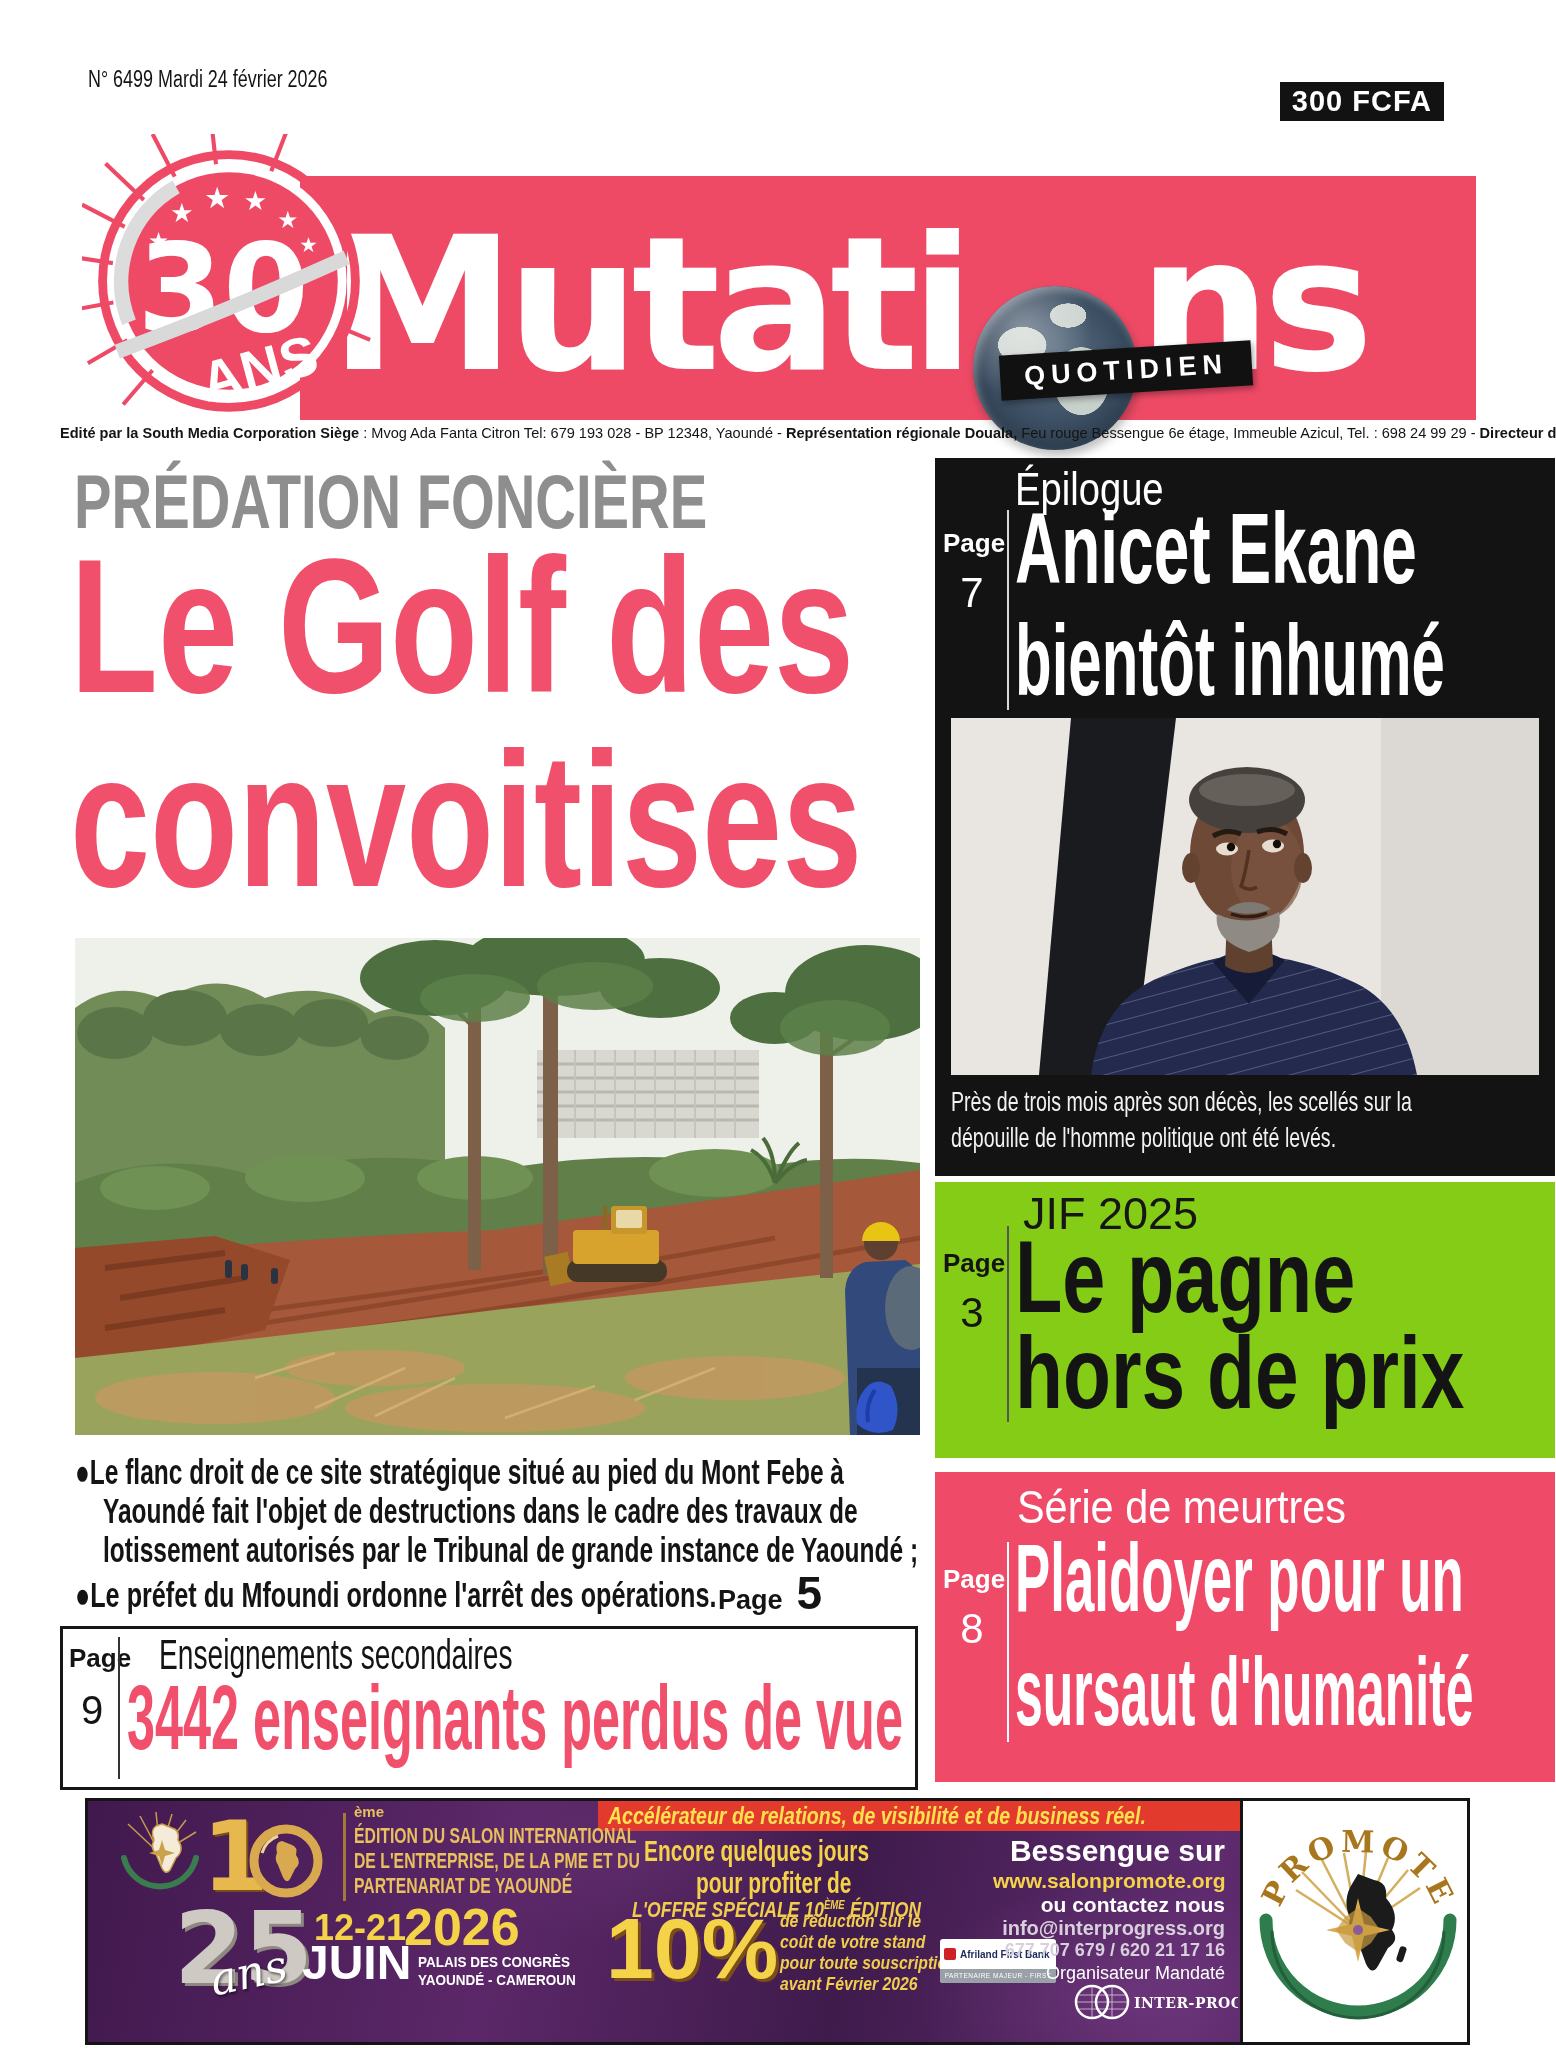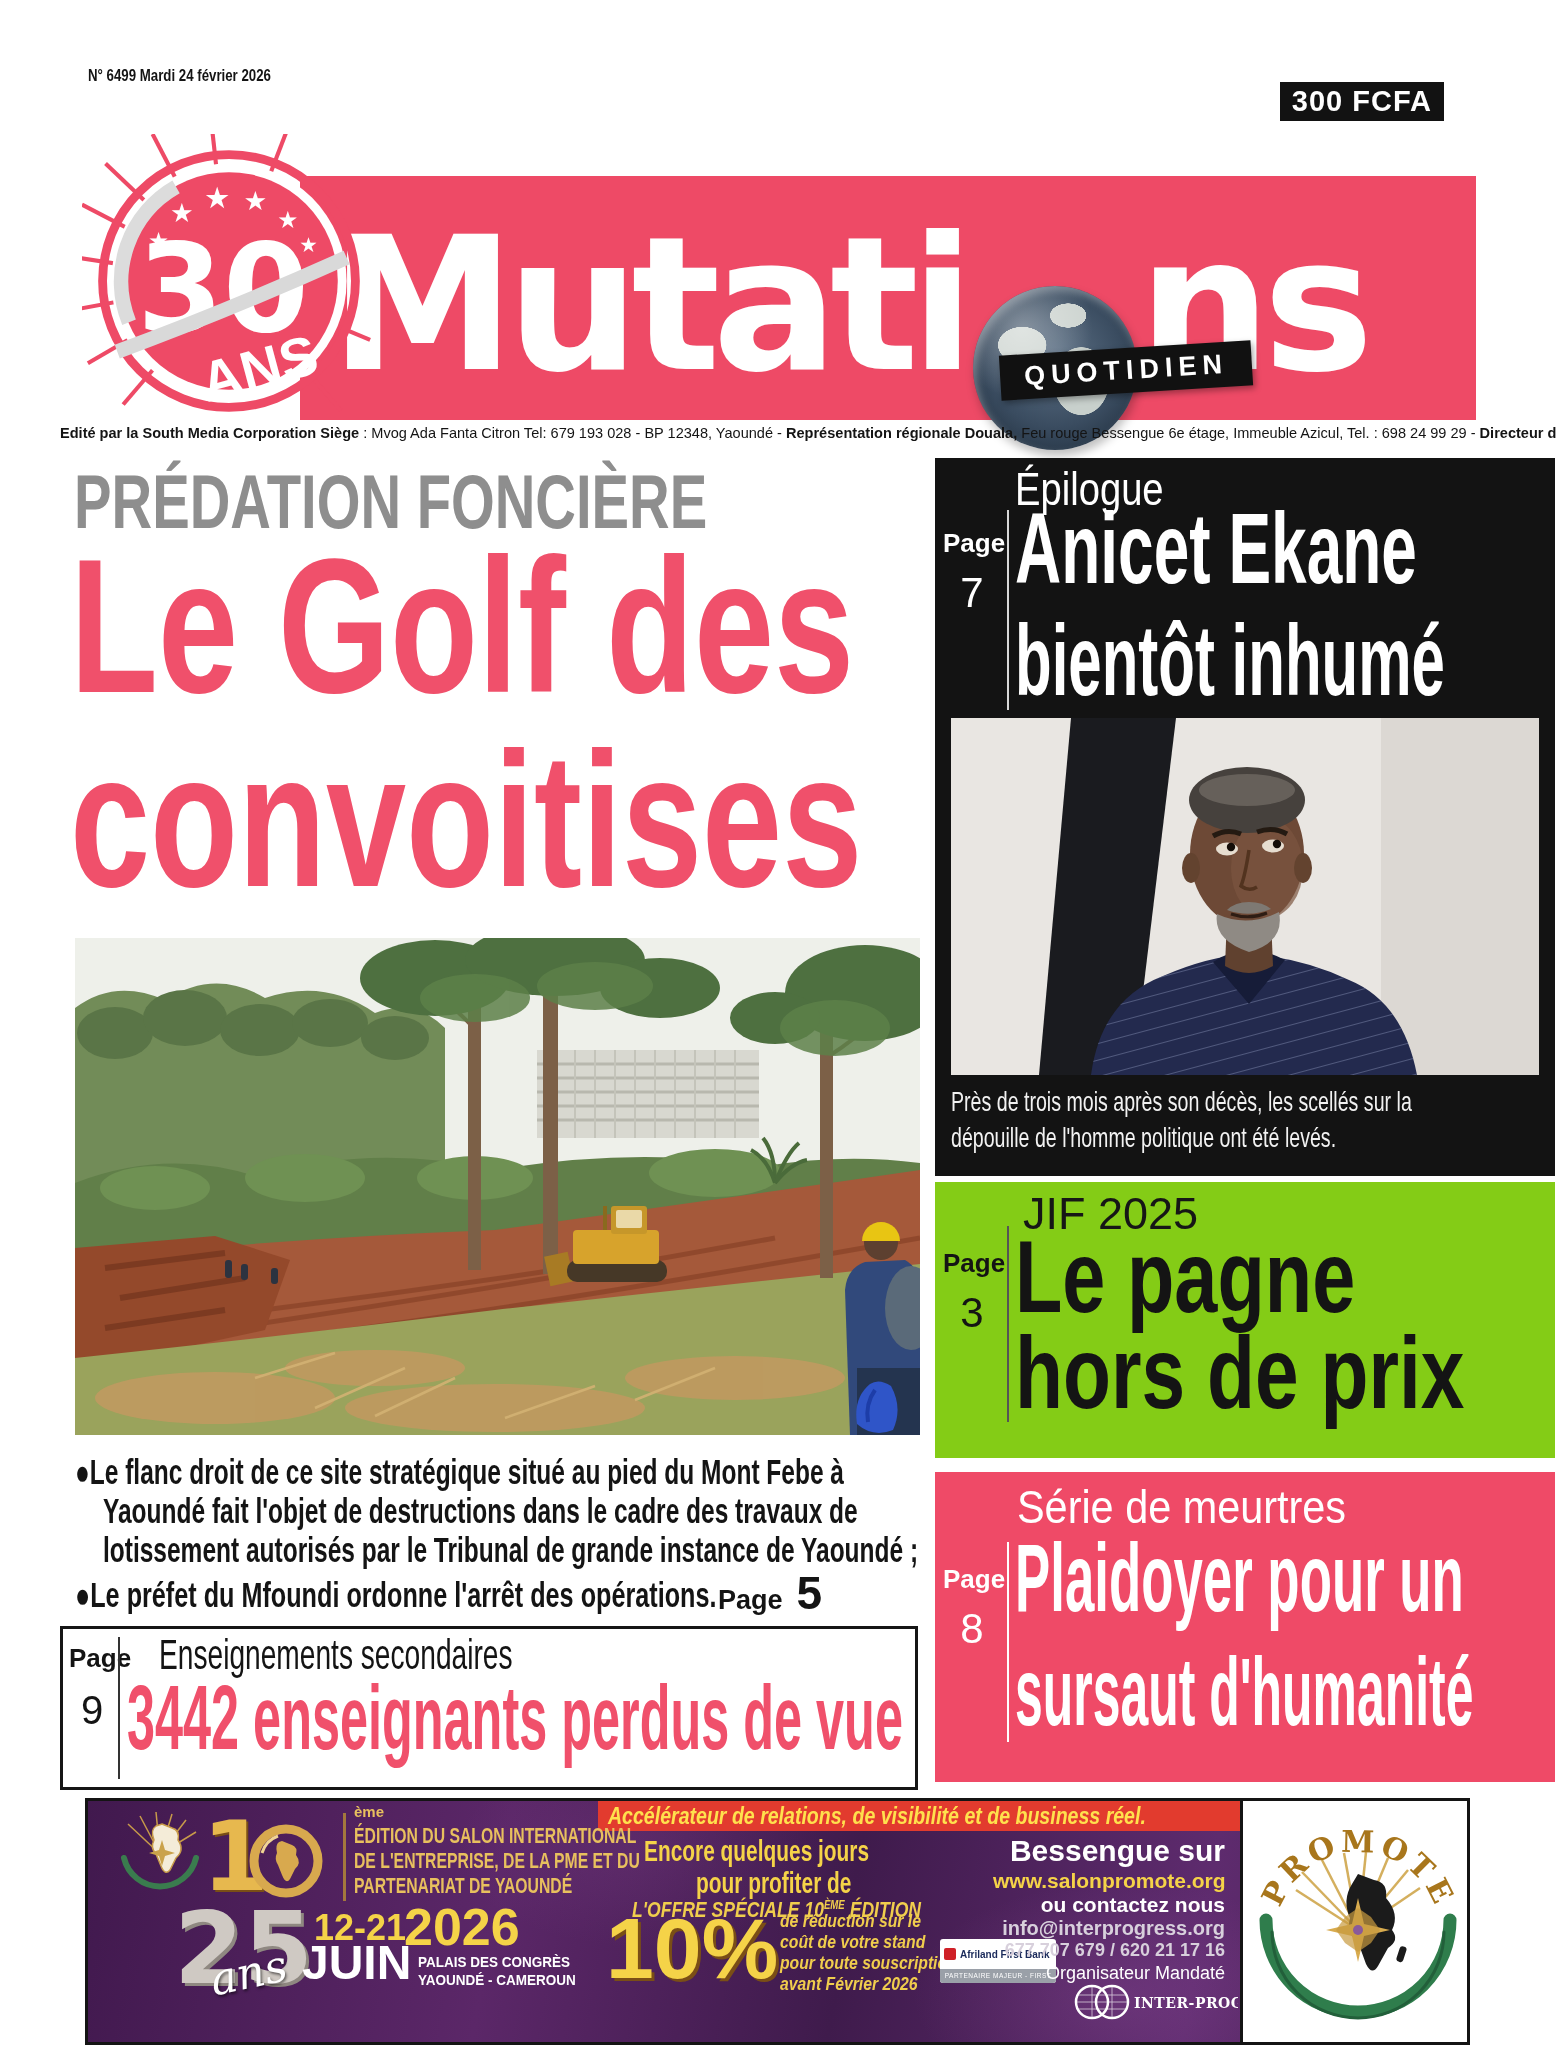--- a/index.html
+++ b/index.html
@@ -2,21 +2,21 @@
 <html><head>
 <meta charset="utf-8">
 <style>
   html,body{margin:0;padding:0;background:#ffffff;}
   body{font-family:"Liberation Sans",sans-serif;}
   #page{position:relative;width:1556px;height:2048px;background:#fff;overflow:hidden;}
   .abs{position:absolute;}
   .sx{display:inline-block;white-space:nowrap;transform-origin:left top;transform:scaleX(var(--sx,1));}
 
   
-  #issue-line{left:88px;top:66px;font-size:17px;font-weight:700;color:#141414;}
+  #issue-line{left:88px;top:66px;font-size:23px;font-weight:400;color:#141414;}
   #price-badge{right:112px;top:82px;background:#121212;color:#fff;font-size:29px;font-weight:bold;padding:3px 12px;letter-spacing:1px;}
 
   
   #masthead-banner{left:300px;top:176px;width:1176px;height:244px;background:#ee4a66;}
   #brand{position:absolute;left:30px;top:0;height:244px;display:flex;align-items:flex-end;color:#fff;
          font-family:"DejaVu Sans",sans-serif;font-weight:bold;font-size:186px;letter-spacing:-8px;line-height:230px;justify-content:flex-end;}
   #brand .globe{display:inline-block;width:164px;height:164px;border-radius:50%;margin:0 2px -30px 6px;
      background:
        radial-gradient(circle at 30% 26%, rgba(255,255,255,.35), rgba(255,255,255,0) 42%),
        radial-gradient(ellipse 40px 30px at 30% 36%, #cfd6d2 0 60%, transparent 61%),

